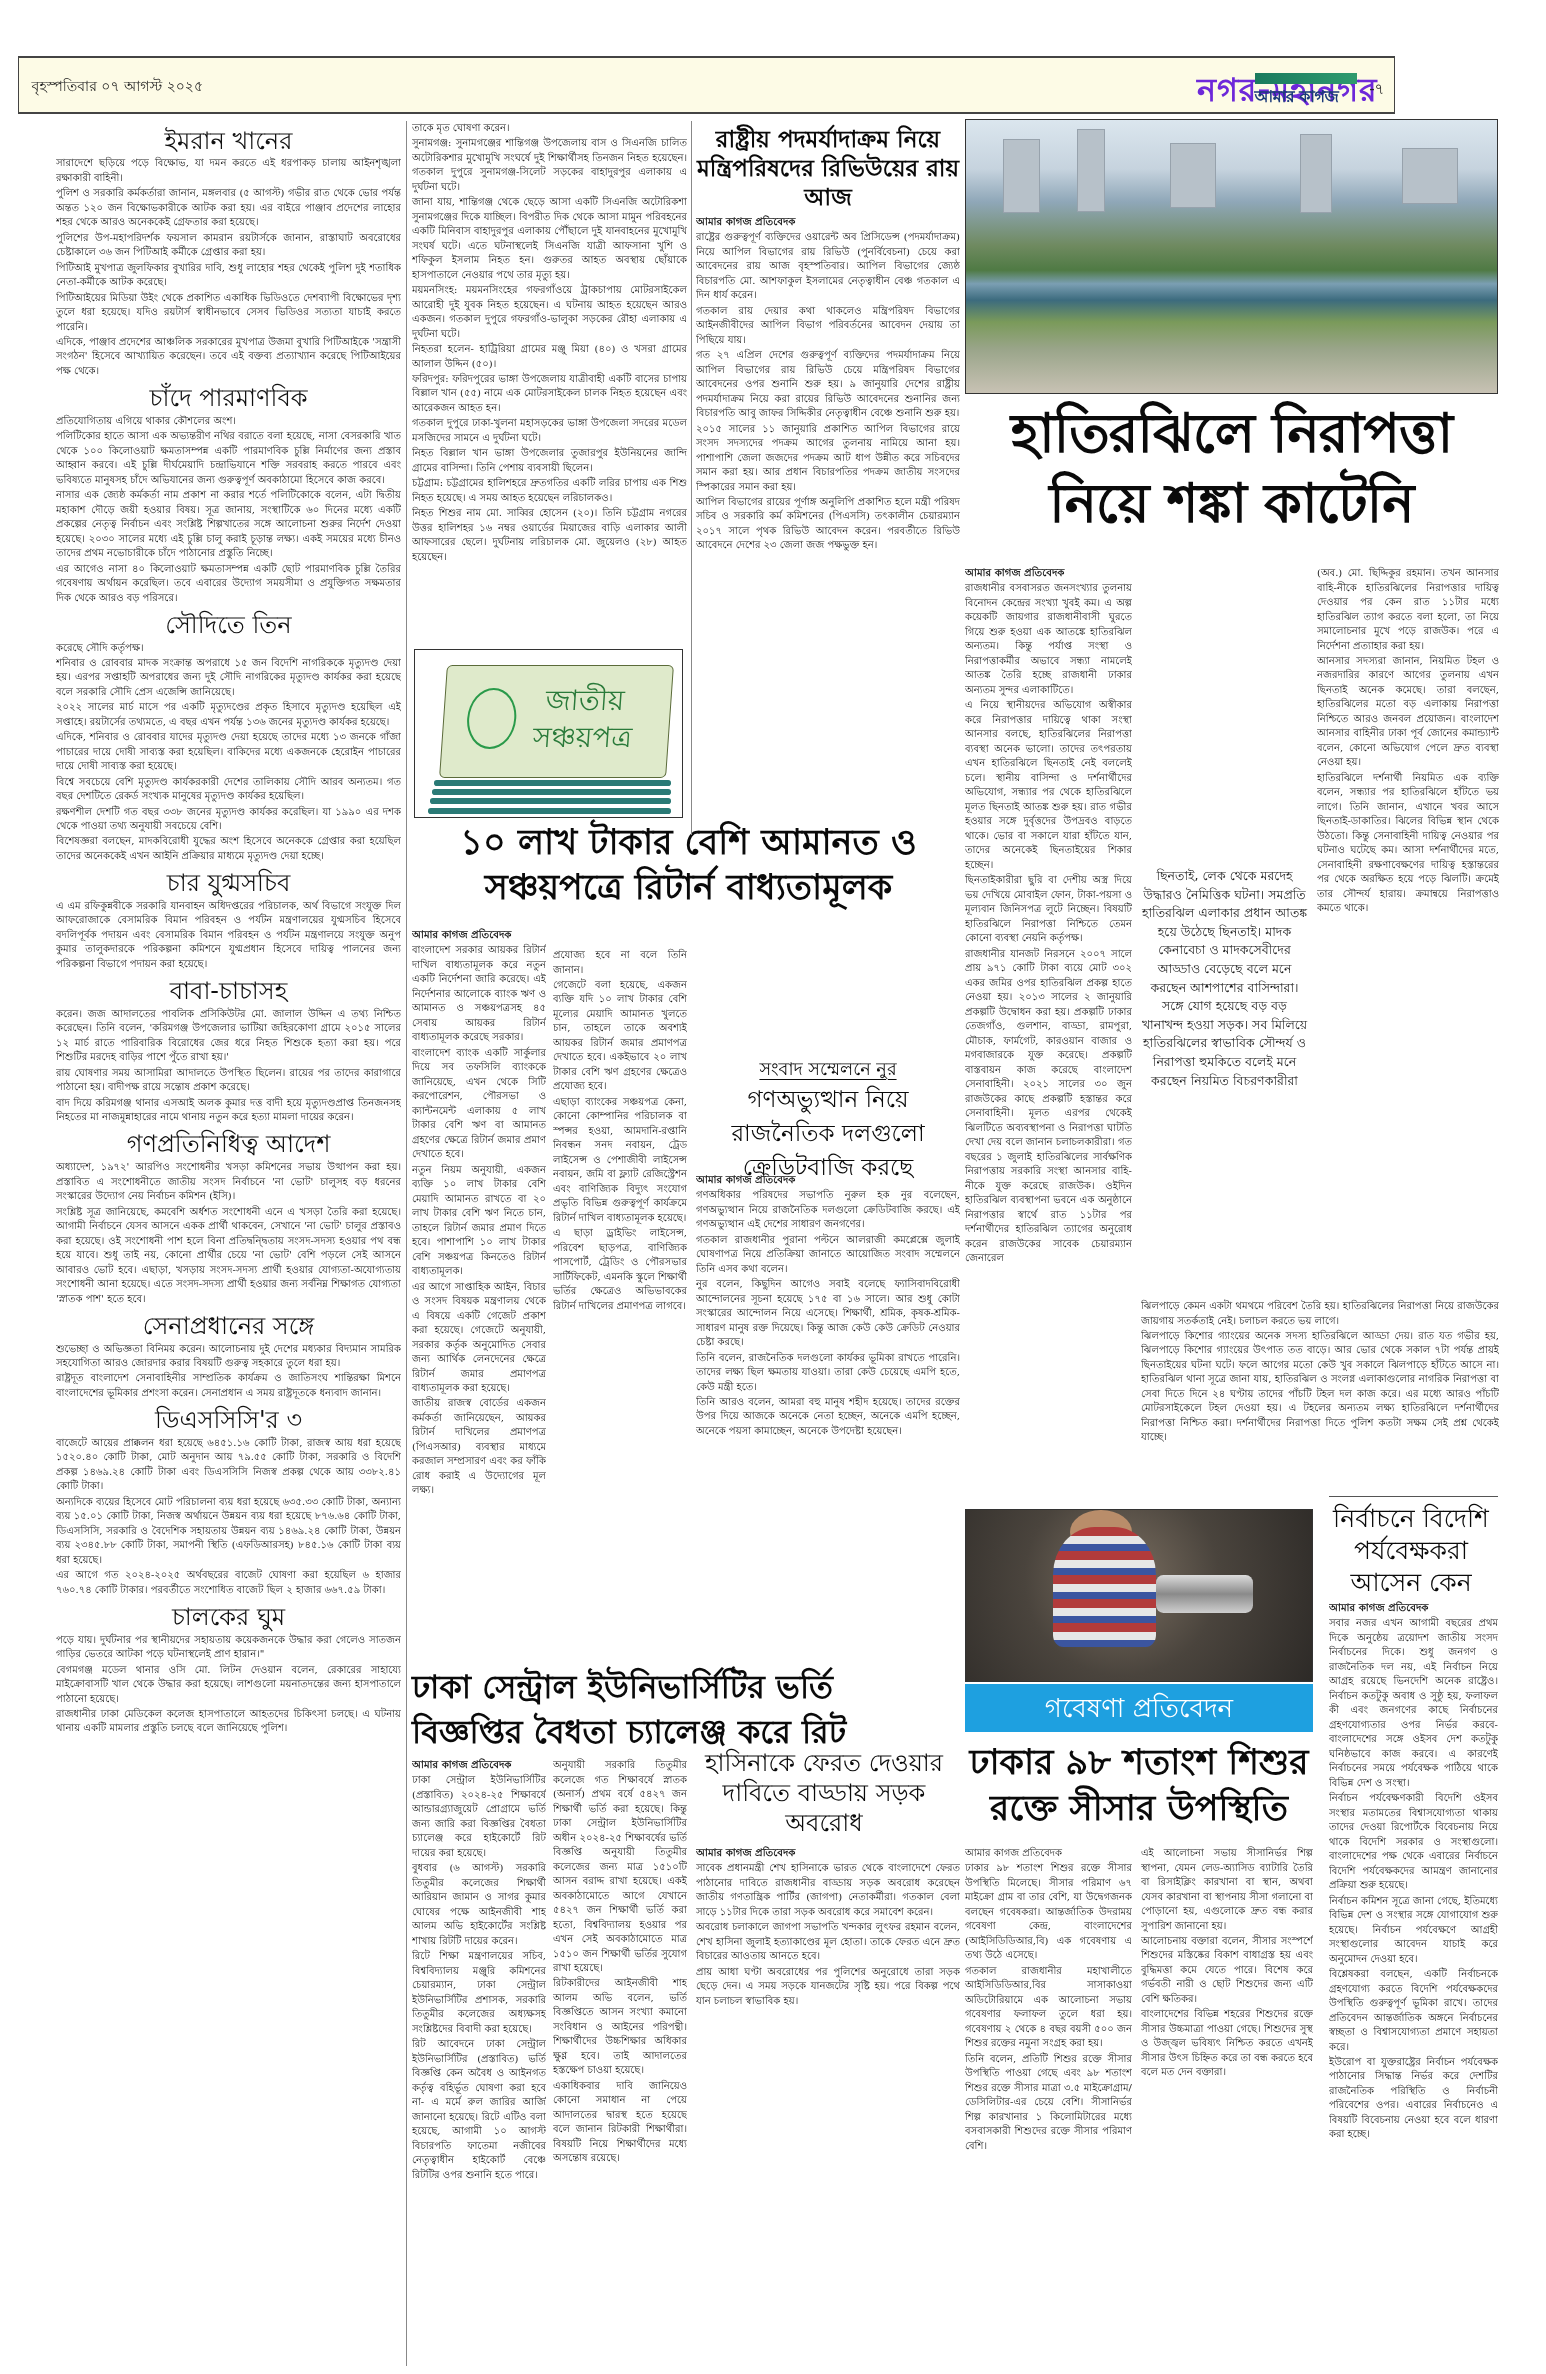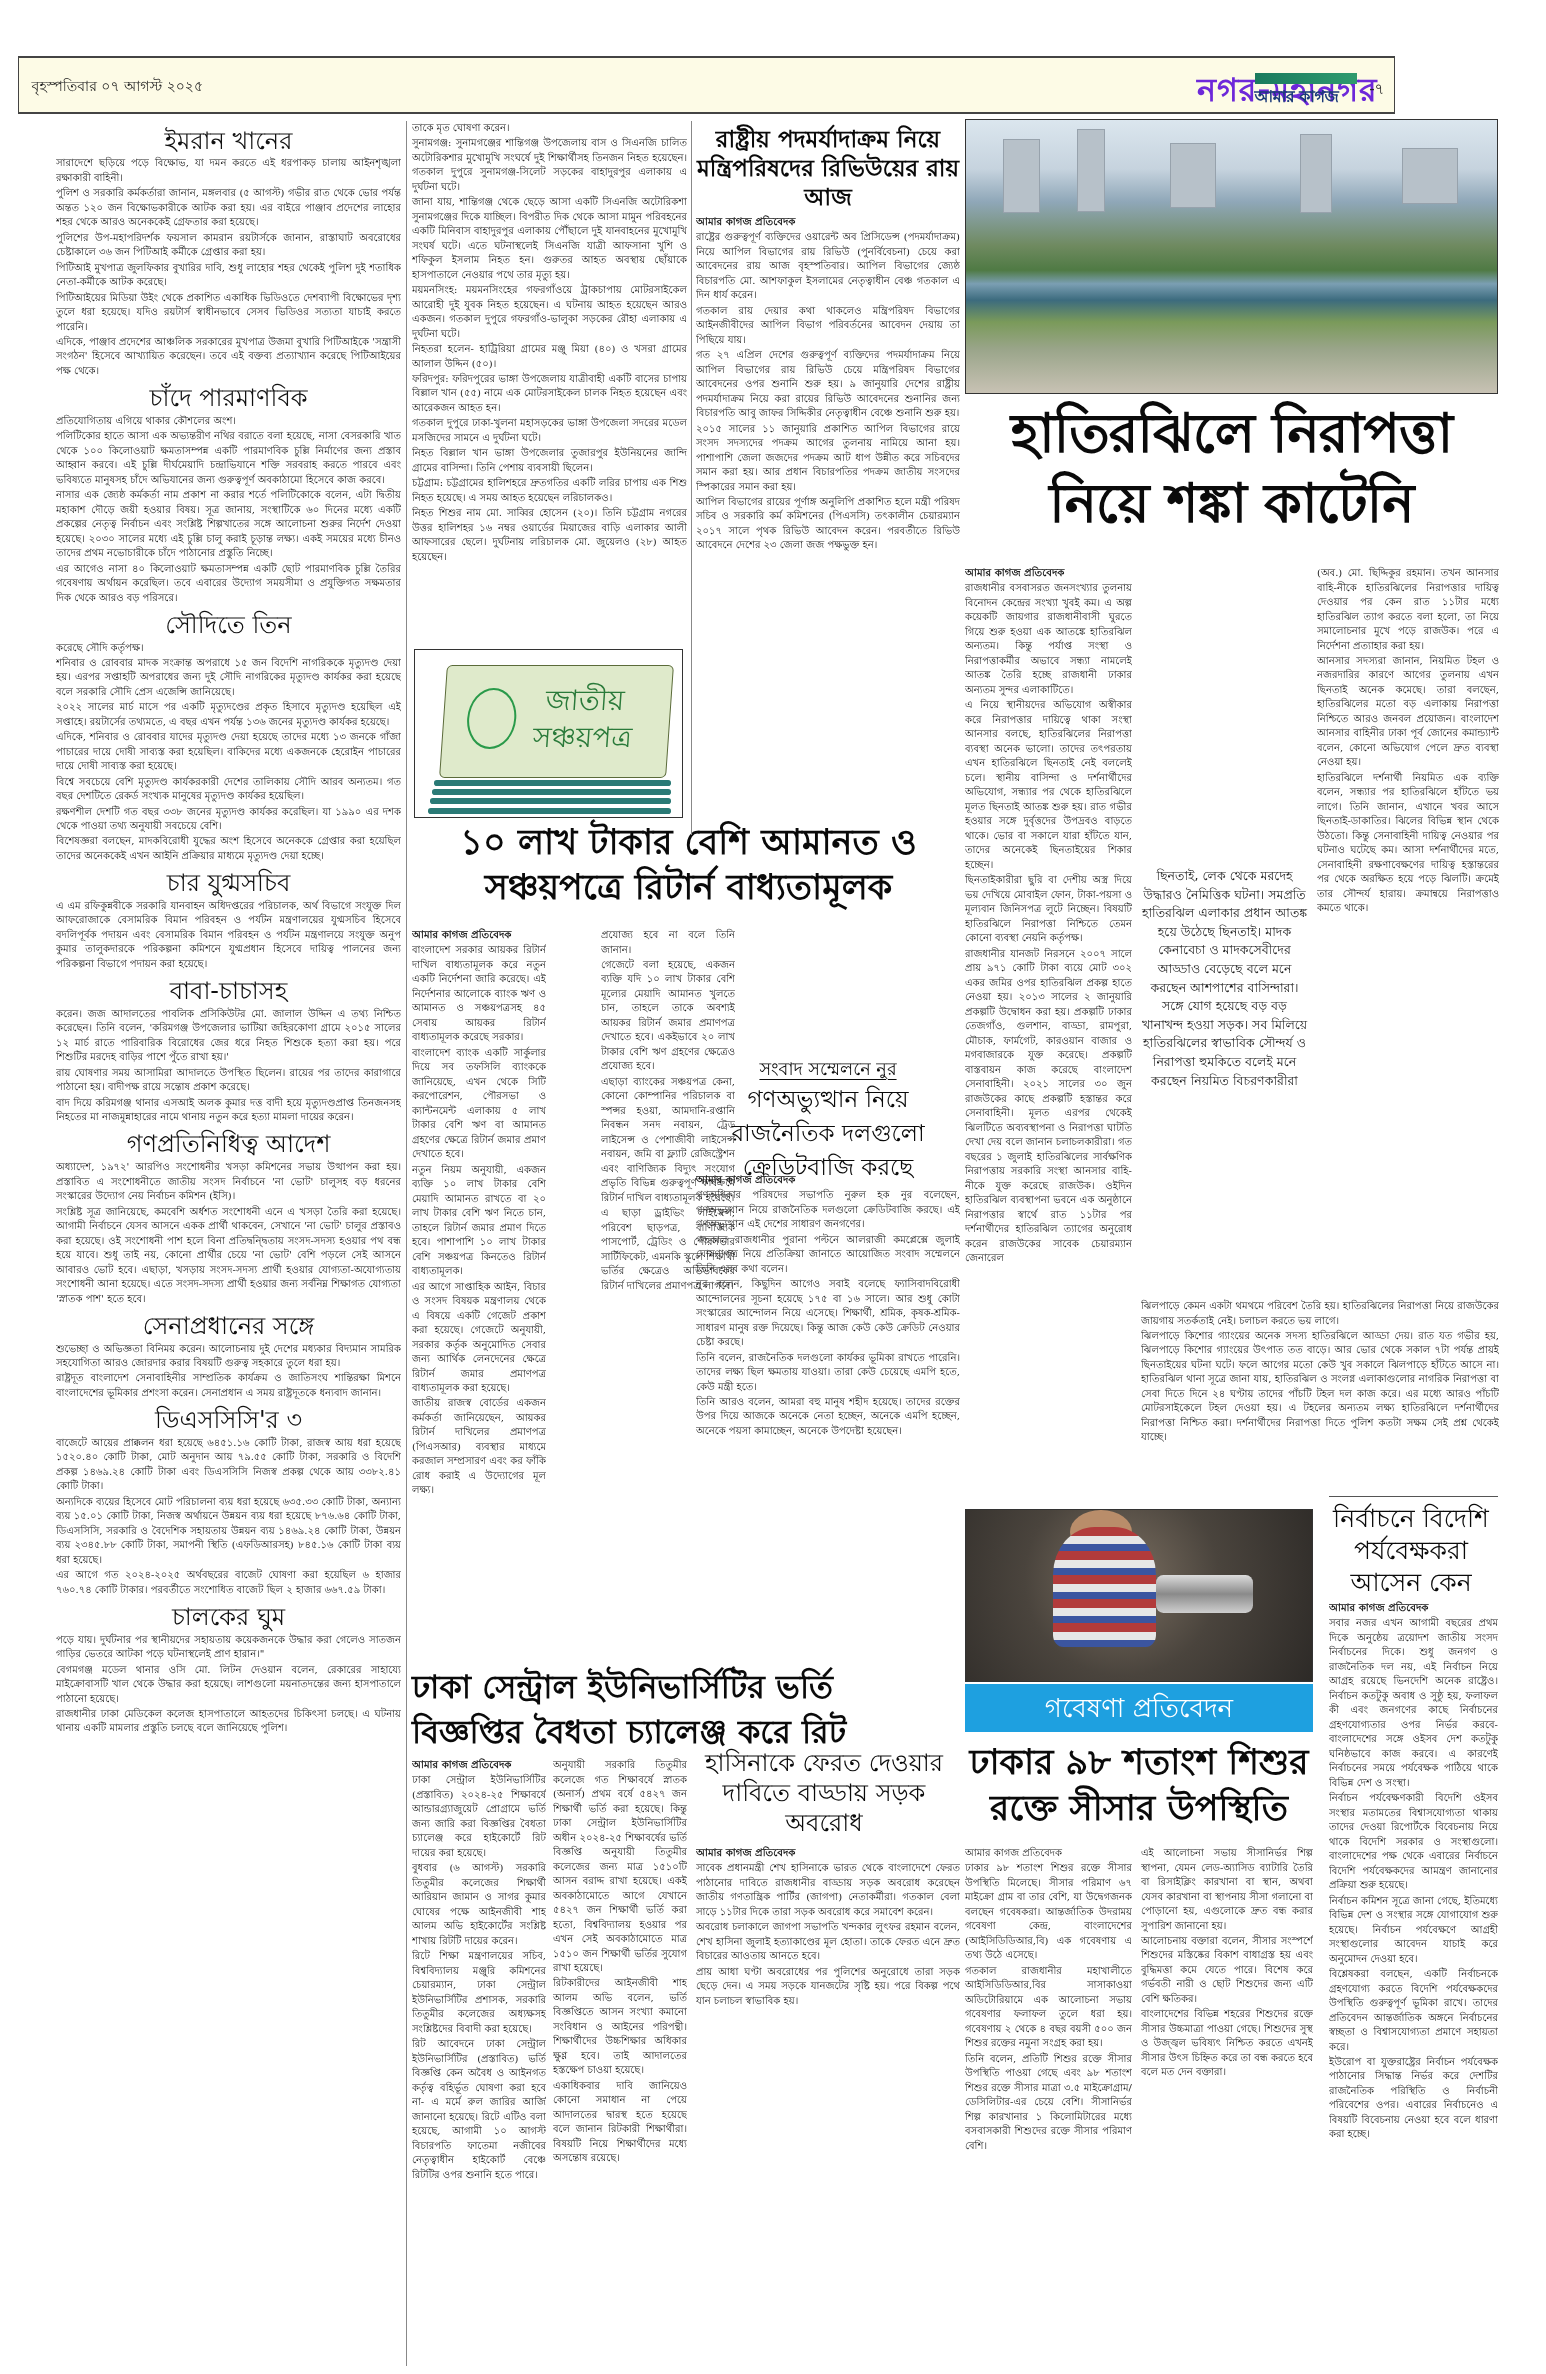--- a/index.html
+++ b/index.html
@@ -136,21 +136,21 @@
 </div>
 
 <div class="col" style="left:412px; top:928px; width:134px; height:714px; overflow:hidden;">
   <p class="byline">আমার কাগজ প্রতিবেদক</p>
   <p>বাংলাদেশ সরকার আয়কর রিটার্ন দাখিল বাধ্যতামূলক করে নতুন একটি নির্দেশনা জারি করেছে। এই নির্দেশনার আলোকে ব্যাংক ঋণ ও আমানত ও সঞ্চয়পত্রসহ ৪৫ সেবায় আয়কর রিটার্ন বাধ্যতামূলক করেছে সরকার।</p>
   <p>বাংলাদেশ ব্যাংক একটি সার্কুলার দিয়ে সব তফসিলি ব্যাংককে জানিয়েছে, এখন থেকে সিটি করপোরেশন, পৌরসভা ও ক্যান্টনমেন্ট এলাকায় ৫ লাখ টাকার বেশি ঋণ বা আমানত গ্রহণের ক্ষেত্রে রিটার্ন জমার প্রমাণ দেখাতে হবে।</p>
   <p>নতুন নিয়ম অনুযায়ী, একজন ব্যক্তি ১০ লাখ টাকার বেশি মেয়াদি আমানত রাখতে বা ২০ লাখ টাকার বেশি ঋণ নিতে চান, তাহলে রিটার্ন জমার প্রমাণ দিতে হবে। পাশাপাশি ১০ লাখ টাকার বেশি সঞ্চয়পত্র কিনতেও রিটার্ন বাধ্যতামূলক।</p>
   <p>এর আগে সাপ্তাহিক আইন, বিচার ও সংসদ বিষয়ক মন্ত্রণালয় থেকে এ বিষয়ে একটি গেজেট প্রকাশ করা হয়েছে। গেজেটে অনুযায়ী, সরকার কর্তৃক অনুমোদিত সেবার জন্য আর্থিক লেনদেনের ক্ষেত্রে রিটার্ন জমার প্রমাণপত্র বাধ্যতামূলক করা হয়েছে।</p>
   <p>জাতীয় রাজস্ব বোর্ডের একজন কর্মকর্তা জানিয়েছেন, আয়কর রিটার্ন দাখিলের প্রমাণপত্র (পিএসআর) ব্যবস্থার মাধ্যমে করজাল সম্প্রসারণ এবং কর ফাঁকি রোধ করাই এ উদ্যোগের মূল লক্ষ্য।</p>
 </div>
-<div class="col" style="left:553px; top:928px; width:134px; height:714px; overflow:hidden;margin-left:48px;">
+<div class="col" style="left:553px; top:948px; width:134px; height:714px; overflow:hidden;">
   <p>প্রযোজ্য হবে না বলে তিনি জানান।</p>
   <p>গেজেটে বলা হয়েছে, একজন ব্যক্তি যদি ১০ লাখ টাকার বেশি মূল্যের মেয়াদি আমানত খুলতে চান, তাহলে তাকে অবশ্যই আয়কর রিটার্ন জমার প্রমাণপত্র দেখাতে হবে। একইভাবে ২০ লাখ টাকার বেশি ঋণ গ্রহণের ক্ষেত্রেও প্রযোজ্য হবে।</p>
   <p>এছাড়া ব্যাংকের সঞ্চয়পত্র কেনা, কোনো কোম্পানির পরিচালক বা স্পন্সর হওয়া, আমদানি-রপ্তানি নিবন্ধন সনদ নবায়ন, ট্রেড লাইসেন্স ও পেশাজীবী লাইসেন্স নবায়ন, জমি বা ফ্ল্যাট রেজিস্ট্রেশন এবং বাণিজ্যিক বিদ্যুৎ সংযোগ প্রভৃতি বিভিন্ন গুরুত্বপূর্ণ কার্যক্রমে রিটার্ন দাখিল বাধ্যতামূলক হয়েছে।</p>
   <p>এ ছাড়া ড্রাইভিং লাইসেন্স, পরিবেশ ছাড়পত্র, বাণিজ্যিক পাসপোর্ট, ট্রেডিং ও পৌরসভার সার্টিফিকেট, এমনকি স্কুলে শিক্ষার্থী ভর্তির ক্ষেত্রেও অভিভাবকের রিটার্ন দাখিলের প্রমাণপত্র লাগবে।</p>
 </div>
 
 <div class="vrule" style="left:691px; top:121px; height:714px;"></div>
 <div class="headline" style="left:696px; top:125px; width:264px; font-size:23px; line-height:29px; font-weight:bold;">রাষ্ট্রীয় পদমর্যাদাক্রম নিয়ে মন্ত্রিপরিষদের রিভিউয়ের রায় আজ</div>
 <div class="col" style="left:696px; top:215px; width:264px; height:814px; overflow:hidden;">
   <p class="byline">আমার কাগজ প্রতিবেদক</p>

